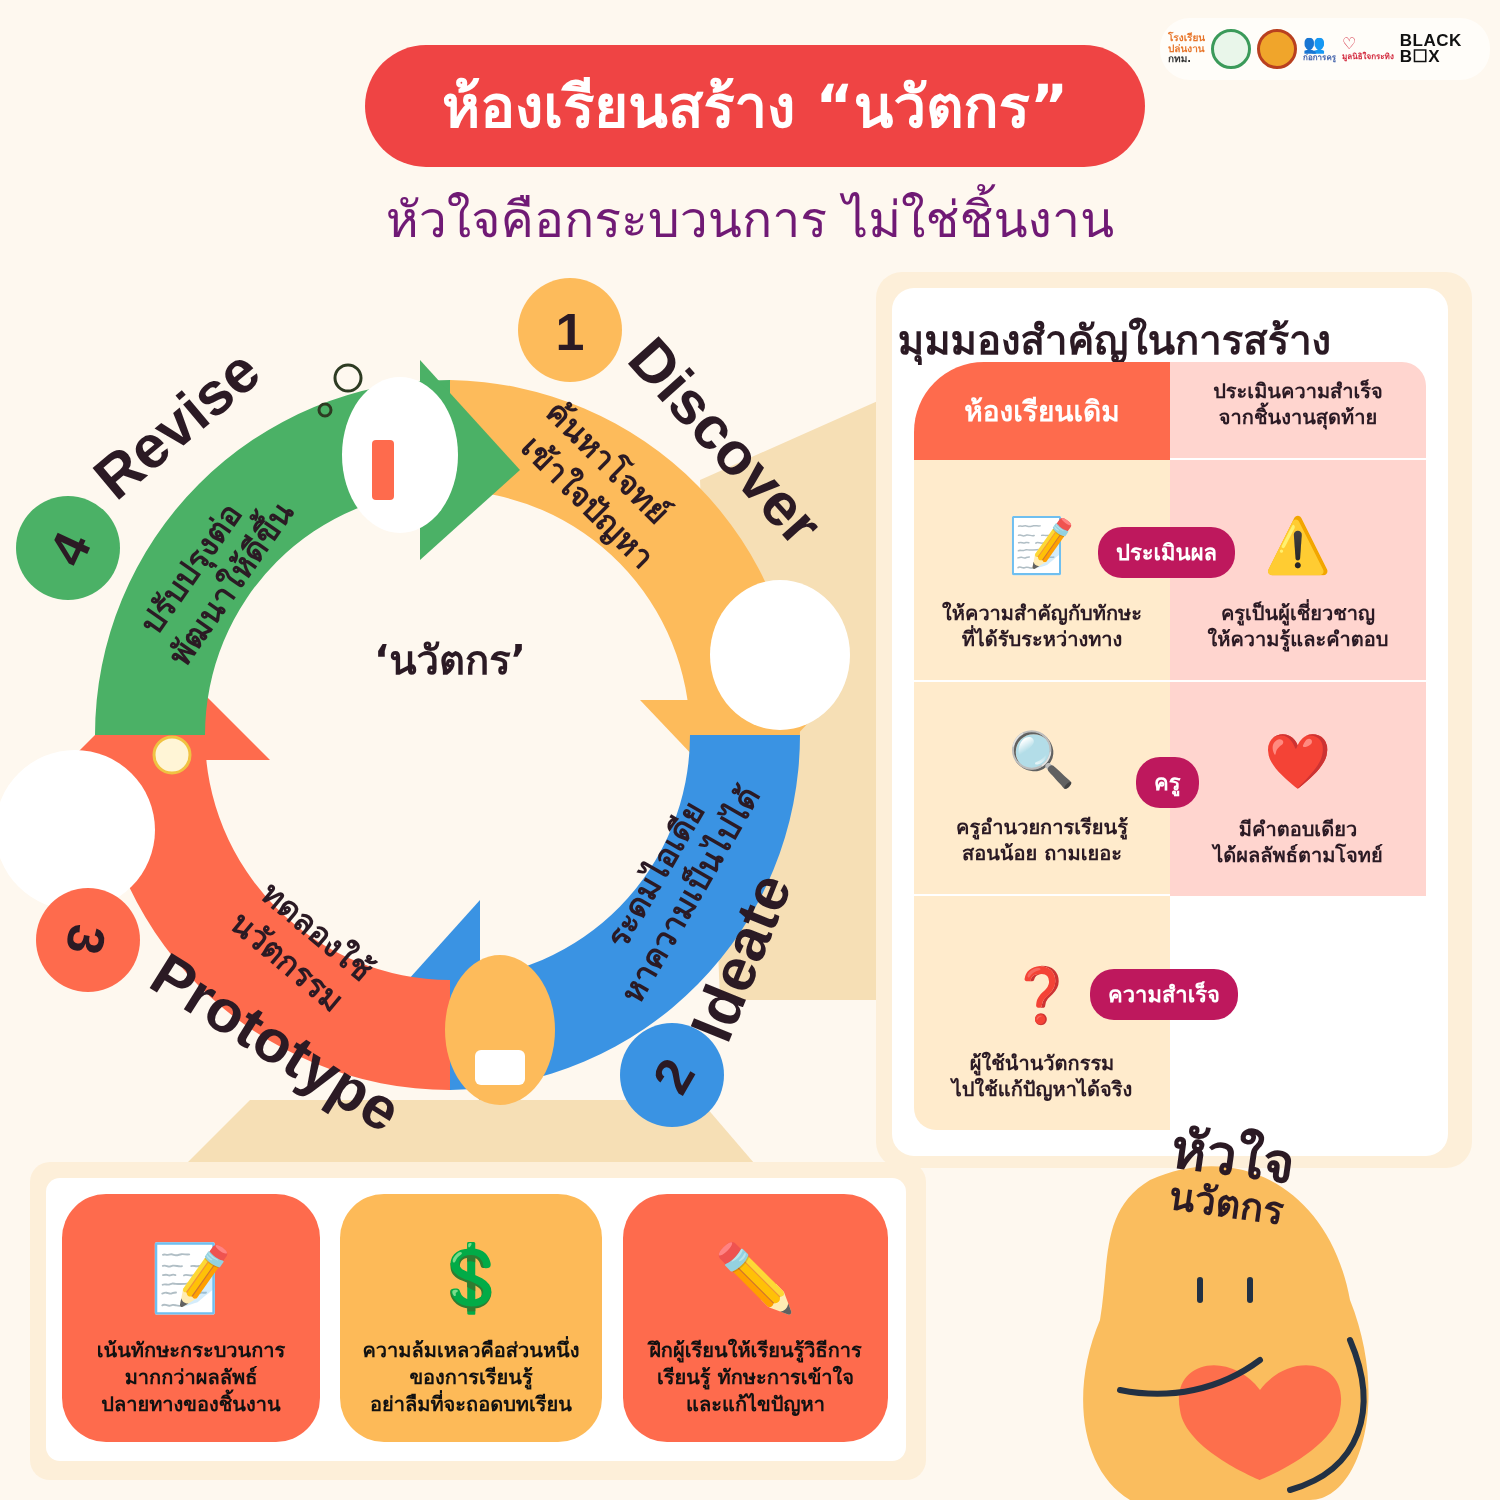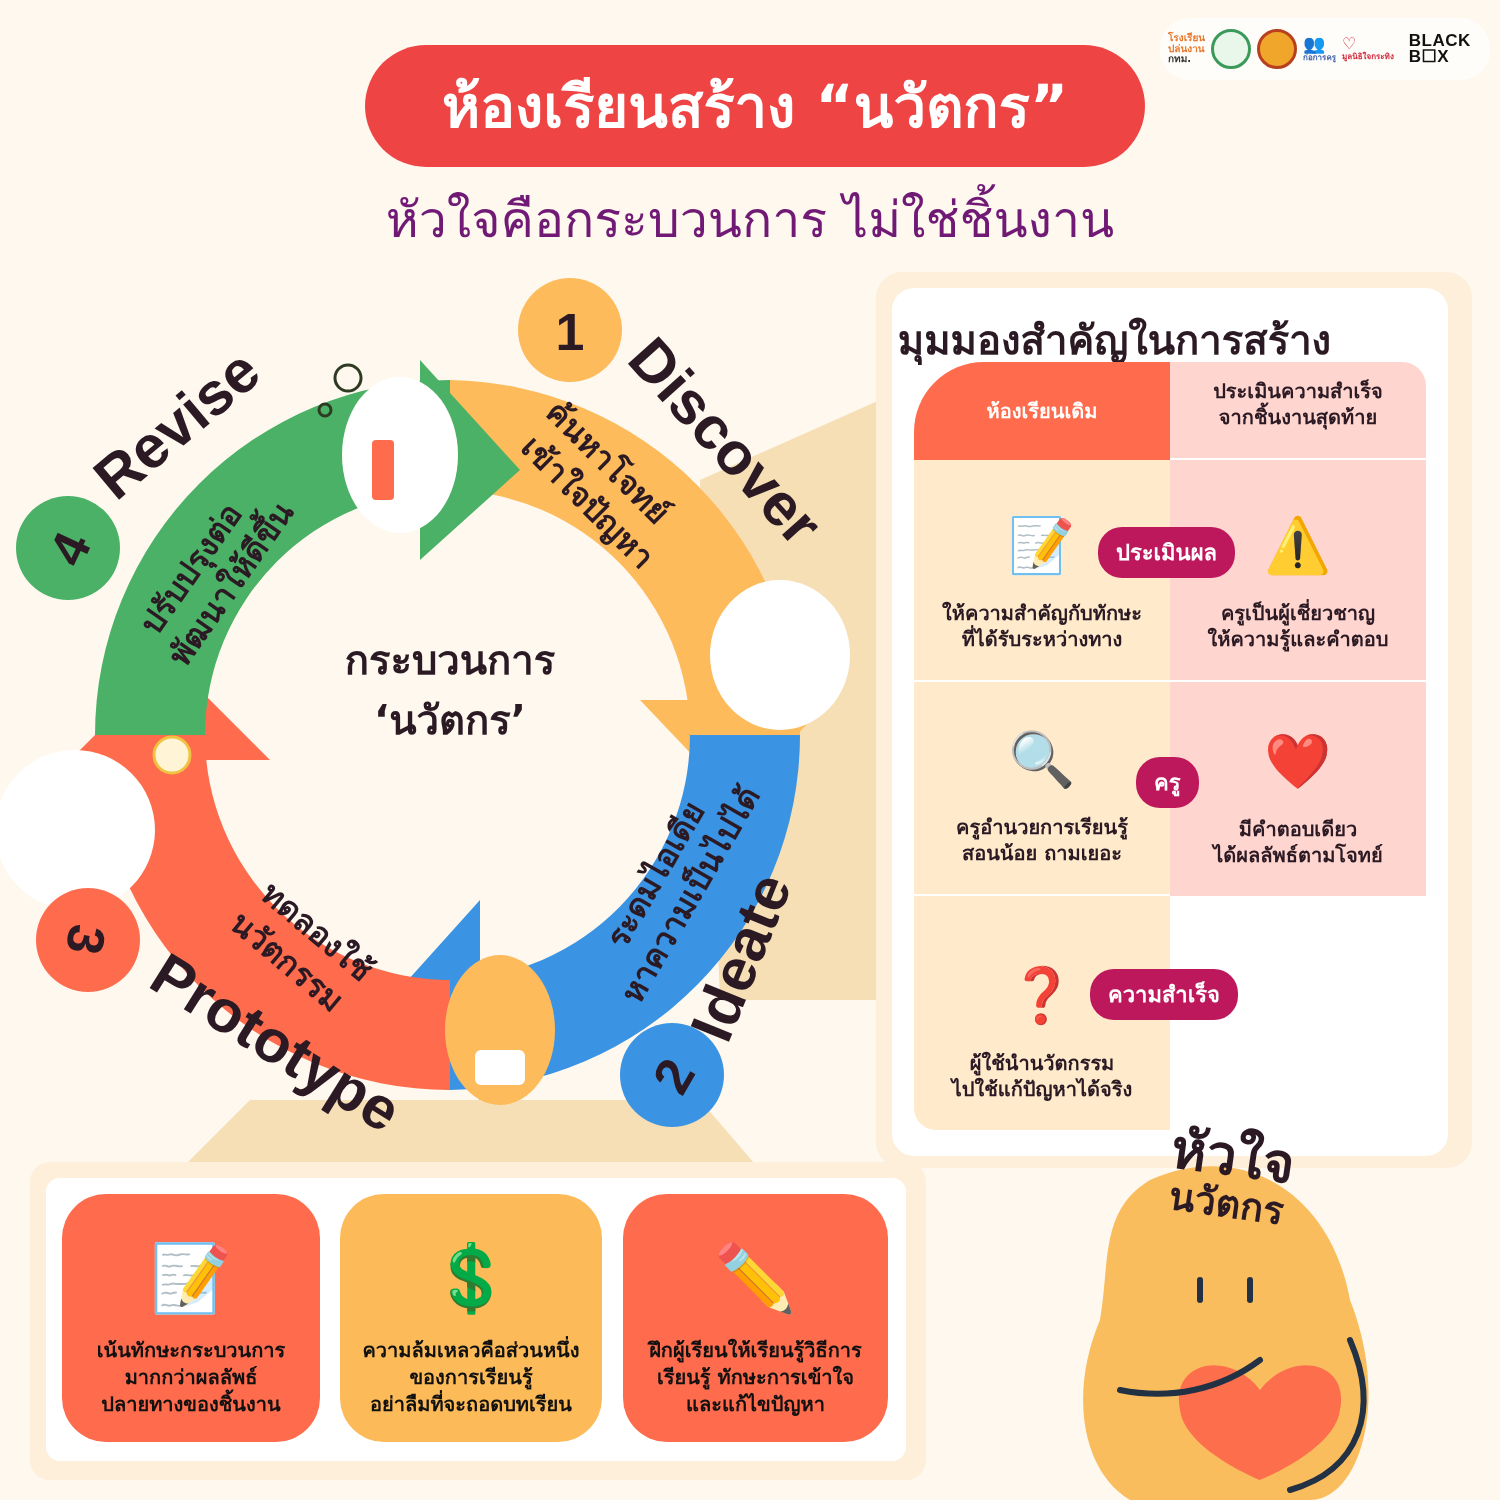--- a/index.html
+++ b/index.html
@@ -3,31 +3,31 @@
 <meta charset="utf-8">
 <style>
   html, body { margin:0; padding:0; }
   body { width:1500px; height:1500px; background:#fef8ef; position:relative; overflow:hidden;
          font-family:"DejaVu Sans", "Liberation Sans", sans-serif; color:#2b1a24; }
   .abs { position:absolute; }
   .logos { left:1160px; top:18px; width:330px; height:62px; background:#fffdf9; border-radius:30px;
            display:flex; align-items:center; gap:6px; padding:0 8px; box-sizing:border-box; }
   .logo { font-size:10px; font-weight:bold; line-height:1.05; }
   .logo-circle { width:40px; height:40px; border-radius:50%; }
-  .blackbox { font-size:17px; font-weight:900; line-height:0.95; letter-spacing:0.5px; color:#111; font-family:"Liberation Sans", sans-serif;margin-left:9px; }
+  .blackbox { font-size:17px; font-weight:900; line-height:0.95; letter-spacing:0.5px; color:#111; font-family:"Liberation Sans", sans-serif; }
   .title-pill { left:365px; top:45px; width:780px; height:122px; background:#ef4444; border-radius:61px;
                 display:flex; align-items:center; justify-content:center; }
   .title-pill span { color:#fff; font-size:58px; font-weight:bold; }
   .subtitle { left:300px; top:180px; width:900px; text-align:center; font-size:50px; font-weight:normal; color:#701a75; }
 
   .panel-outer { left:876px; top:272px; width:596px; height:896px; background:#fdefd9; border-radius:26px; }
   .panel { left:892px; top:288px; width:556px; height:868px; background:#fff; border-radius:22px; }
   .panel-title { left:892px; top:308px; width:445px; text-align:center; font-size:40px; font-weight:bold; }
   .table { left:914px; top:362px; width:512px; height:768px; border-radius:24px 24px 22px 22px; overflow:hidden; display:grid; grid-template-columns:256px 256px; grid-template-rows:98px 222px 214px 234px; }
-  .th { display:flex; align-items:center; justify-content:center; color:#fff; font-size:20px; font-weight:bold; }
+  .th { display:flex; align-items:center; justify-content:center; color:#fff; font-size:28px; font-weight:bold; }
   .th.left { background:#fe6b4d; border-top-left-radius:70px; }
   .th.right { background:#fdaf3c; border-top-right-radius:70px; }
   .cell { display:flex; flex-direction:column; align-items:center; justify-content:flex-end; padding-bottom:28px; box-sizing:border-box;
           font-size:20px; font-weight:bold; text-align:center; line-height:1.3; }
   .cell.left { background:#ffd5cf; }
   .cell.right { background:#ffebcc; }
   .cell.brd { border-bottom:2px solid #fff; }
   .cell .icon { width:80px; height:80px; margin-bottom:14px; display:flex; align-items:center; justify-content:center; font-size:54px; }
   .tag { background:#be185d; color:#fff; font-weight:bold; font-size:22px; border-radius:24px; padding:8px 18px; white-space:nowrap;margin-top:12px; }
 
@@ -128,21 +128,20 @@
   <text x="580" y="510" font-size="32" font-weight="bold" text-anchor="middle" fill="#2b1a24" transform="rotate(45 580 510)">เข้าใจปัญหา</text>
   <text x="665" y="880" font-size="32" font-weight="bold" text-anchor="middle" fill="#2b1a24" transform="rotate(-60 665 880)">ระดมไอเดีย</text>
   <text x="700" y="900" font-size="32" font-weight="bold" text-anchor="middle" fill="#2b1a24" transform="rotate(-60 700 900)">หาความเป็นไปได้</text>
   <text x="310" y="940" font-size="32" font-weight="bold" text-anchor="middle" fill="#2b1a24" transform="rotate(40 310 940)">ทดลองใช้</text>
   <text x="280" y="970" font-size="32" font-weight="bold" text-anchor="middle" fill="#2b1a24" transform="rotate(40 280 970)">นวัตกรรม</text>
   <text x="200" y="575" font-size="32" font-weight="bold" text-anchor="middle" fill="#2b1a24" transform="rotate(-55 200 575)">ปรับปรุงต่อ</text>
   <text x="240" y="590" font-size="32" font-weight="bold" text-anchor="middle" fill="#2b1a24" transform="rotate(-55 240 590)">พัฒนาให้ดีขึ้น</text>
 </svg>
 
 <div class="abs center-text">
-  <div>กระบวนการ</div>
   <div>‘นวัตกร’</div>
 </div>
 
 <div class="abs panel-outer"></div>
 <div class="abs panel"></div>
 <div class="abs panel-title">มุมมองสำคัญในการสร้างนวัตกร</div>
 
 <div class="abs table">
   <div class="th left">ห้องเรียนเดิม</div>
 

